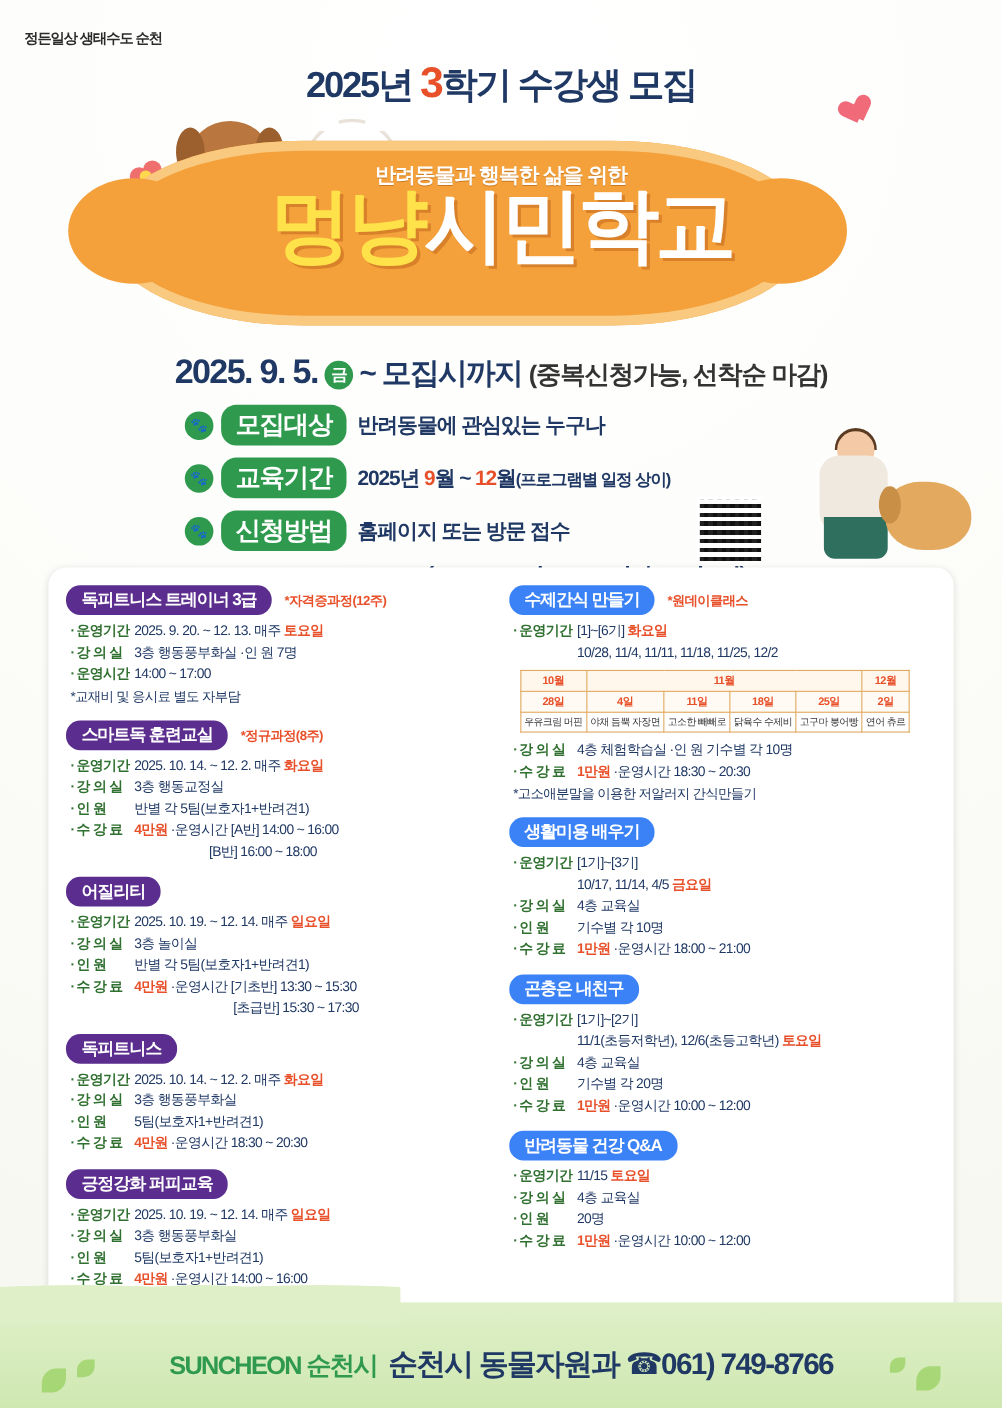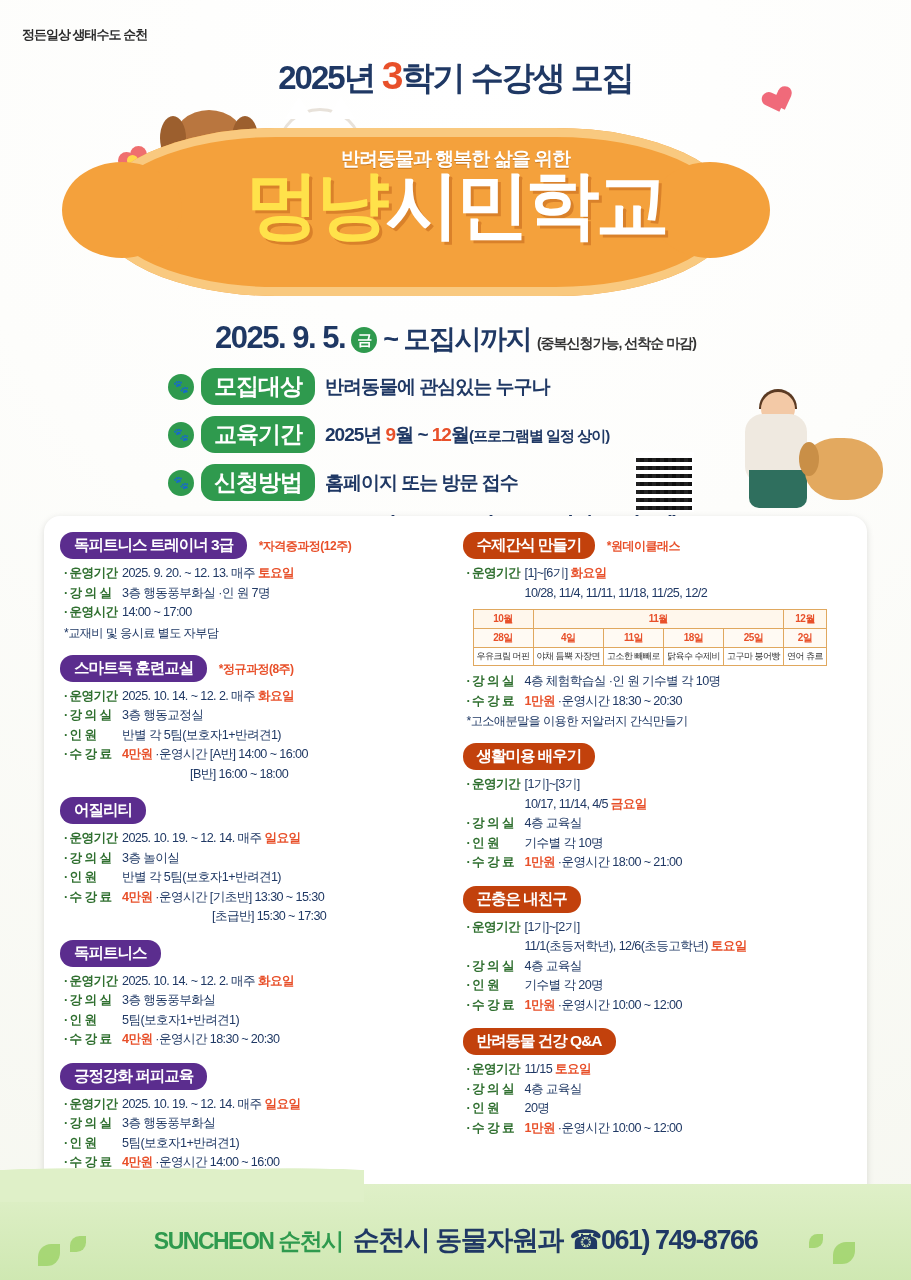--- a/index.html
+++ b/index.html
@@ -95,21 +95,21 @@
   
   .dateline{
     position:absolute;left:0;right:0;top:320px;text-align:center;
     font-size:27px;font-weight:bold;color:#1f3864;letter-spacing:-1.5px;
   }
   .dateline .big{font-size:31px;}
   .dateline .fri{
     display:inline-block;background:#2f9a4e;color:#fff;border-radius:50%;
     width:26px;height:26px;line-height:26px;font-size:15px;text-align:center;vertical-align:3px;
   }
-  .dateline .small{font-size:14px;color:#333;letter-spacing:-1px;}
+  .dateline .small{font-size:23px;color:#333;letter-spacing:-1px;}
 
   .info-rows{position:absolute;left:168px;top:368px;width:600px;}
   .irow{display:flex;align-items:center;margin-bottom:11px;}
   .ibadge{
     background:#2f9a4e;color:#ffffff;font-size:23px;font-weight:bold;
     border-radius:14px;padding:3px 13px;letter-spacing:-1px;white-space:nowrap;
   }
   .pawcircle{
     width:26px;height:26px;border-radius:50%;background:#2f9a4e;color:#fff;
     font-size:13px;line-height:26px;text-align:center;margin-right:7px;flex:0 0 auto;
@@ -138,21 +138,21 @@
     background:#ffffff;border-radius:16px;box-shadow:0 2px 7px rgba(0,0,0,.13);
     box-sizing:border-box;padding:16px 16px 10px 16px;
   }
   .cols{display:flex;gap:14px;}
   .col{width:50%;}
   .prog{margin-bottom:13px;}
   .ptitle{
     display:inline-block;background:#5b2d8e;color:#fff;font-size:15.5px;font-weight:bold;
     border-radius:13px;padding:3px 14px;letter-spacing:-1px;
   }
-  .ptitle.red{background:#c2410c;}
+  .ptitle.red{background:#3b82f6;}
   .pnote{font-size:12px;color:#e8502a;font-weight:bold;margin-left:7px;letter-spacing:-.5px;}
   .plist{margin:5px 0 0 4px;}
   .pline{font-size:12.6px;color:#1f3864;letter-spacing:-.6px;line-height:1.55;white-space:nowrap;}
   .lb{display:inline-block;width:58px;color:#2f6f2f;font-weight:bold;}
   .lb:before{content:"·";margin-right:2px;}
   .val{color:#1f3864;}
   .org{color:#e8502a;font-weight:bold;}
   .pstar{font-size:12.2px;color:#1f3864;letter-spacing:-.6px;margin-top:2px;}
   .indent{display:inline-block;width:58px;}
 

